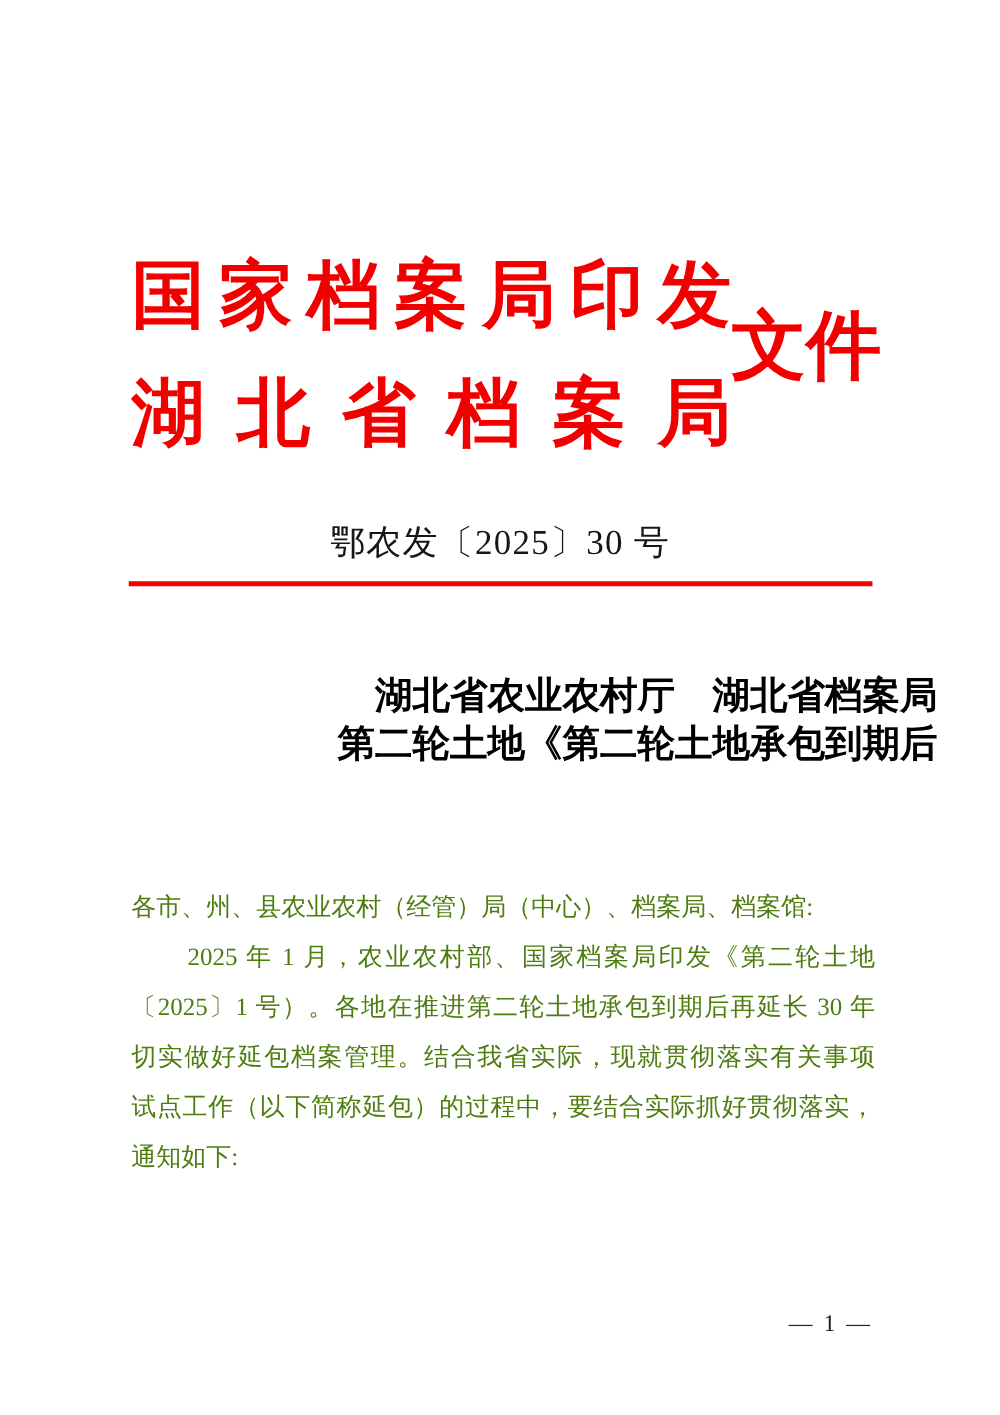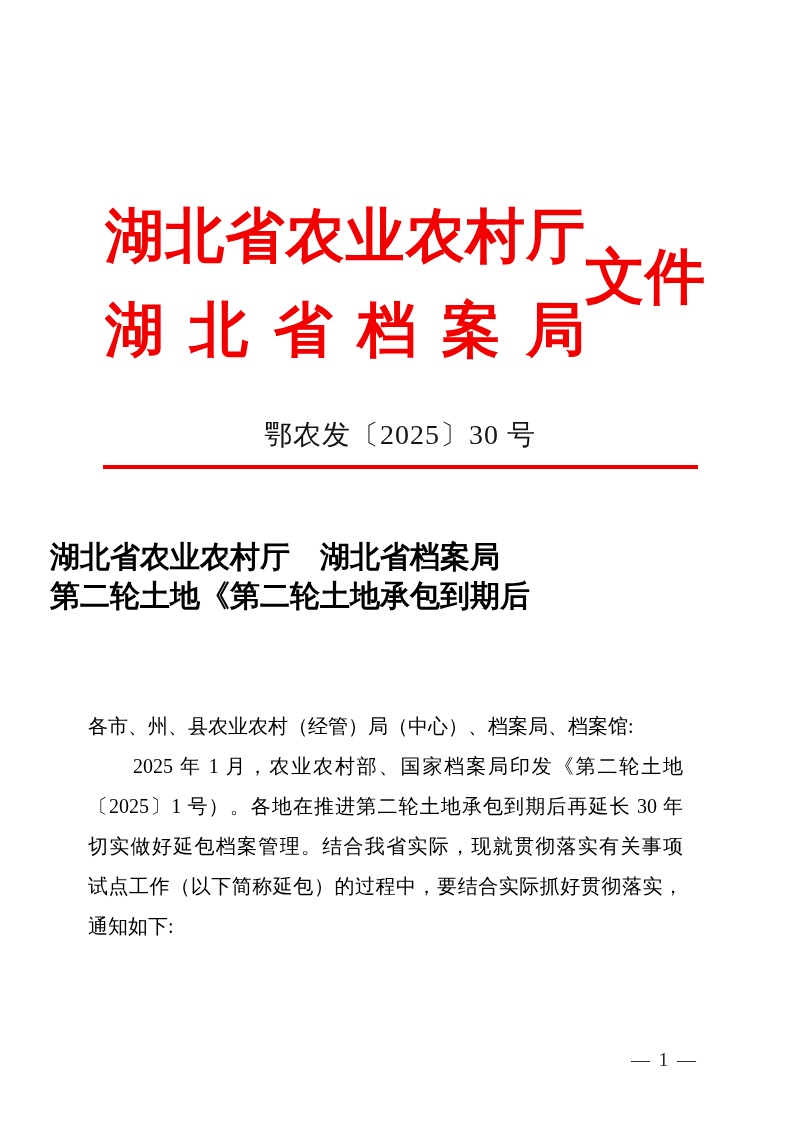--- a/index.html
+++ b/index.html
@@ -69,36 +69,36 @@
     height: 4px;
     background: #f20000;
   }
 
   
   .title-block {
     position: absolute;
     top: 537px;
     left: 50px;
     width: 700px;
-    text-align: left;
+    text-align: right;
     font-size: 30px;
     font-weight: bold;
     line-height: 39px;
     color: #000000;
   }
 
   
   .body-block {
     position: absolute;
     top: 706px;
-    left: 88px;
+    left: 105px;
     width: 595px;
     font-size: 20px;
     line-height: 40px;
-    color: #000000;
+    color: #4d7c0f;
   }
   .b-line { height: 40px; overflow: hidden; }
   .b-just { text-align: justify; text-align-last: justify; }
   .b-indent { text-indent: 45px; }
 
   
   .page-number {
     position: absolute;
     top: 1048px;
     right: 102px;
@@ -109,21 +109,21 @@
     white-space: nowrap;
   }
 </style>
 </head>
 <body>
 
 <div class="page">
 
   <div class="letterhead">
     <div class="org-names">
-      <div class="org-line">湖北省农业农村厅</div>
+      <div class="org-line">国家档案局印发</div>
       <div class="org-line">湖北省档案局</div>
     </div>
     <div class="doc-type">文件</div>
   </div>
 
   <div class="doc-number">鄂农发〔2025〕30 号</div>
 
   <div class="red-rule"></div>
 
   <div class="title-block">

